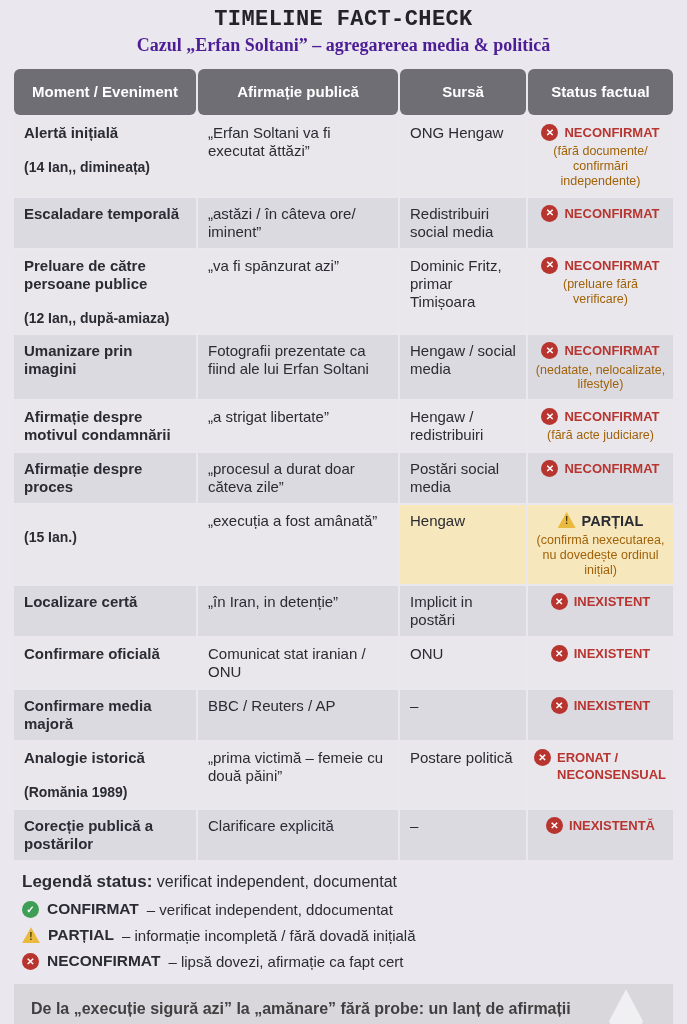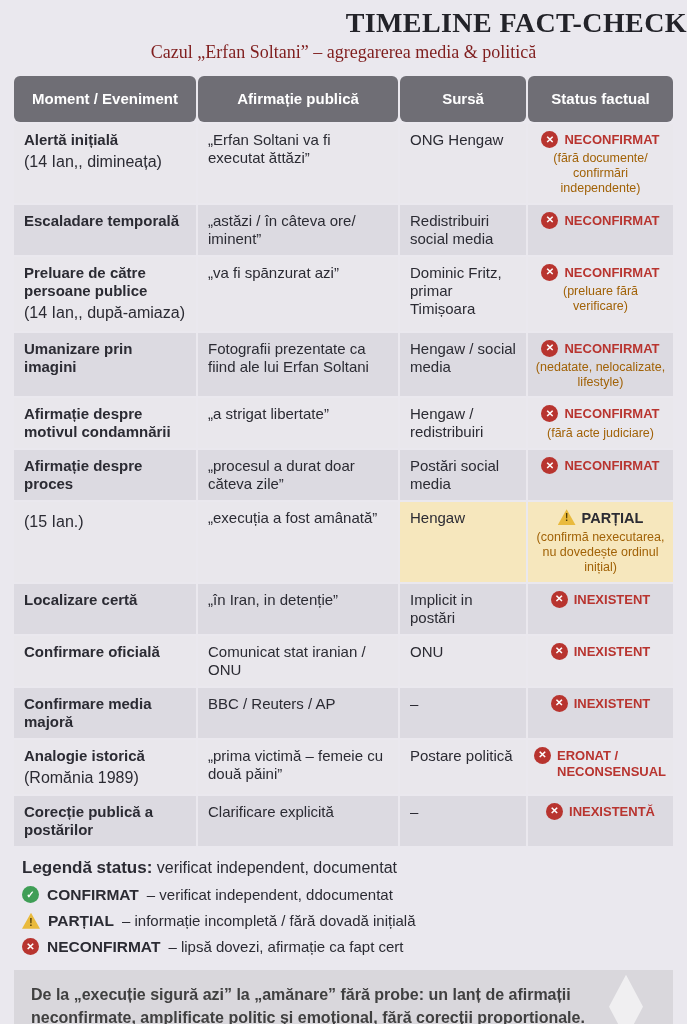--- a/index.html
+++ b/index.html
@@ -5,28 +5,28 @@
   * { margin:0; padding:0; box-sizing:border-box; }
   html,body { background:#cfcdd4; }
   .page {
     width:687px; height:1024px; margin:0 auto; position:relative; overflow:hidden;
     background:#eae8ee;
     font-family:"Liberation Sans", sans-serif;
     color:#2b2b33;
   }
   
   .page-title {
-    font-family:Liberation Serif, serif;
-    font-size:28px; font-weight:700; text-align:right;
+    font-family:Liberation Mono, monospace;
+    font-size:22px; font-weight:700; text-align:center;
     padding-top:7px; letter-spacing:0.4px; color:#232329;
   }
   .page-subtitle {
     font-family:"Liberation Serif", serif;
-    font-size:18px; font-weight:400; text-align:center;
-    margin-top:3px; color:#7f1d1d;
+    font-size:18px; font-weight:700; text-align:center;
+    margin-top:3px; color:#4c1d95;
   }
   
   .fact-table { margin:13px 14px 0 14px; }
   .thead, .tr {
     display:grid;
     grid-template-columns:182px 200px 126px 1fr;
     gap:2px; margin-bottom:2px;
   }
   .th {
     background:#6f6e75; color:#ffffff;
@@ -38,21 +38,21 @@
     padding:7px 10px; font-size:15px; line-height:1.2;
   }
   .tr.light .td { background:#e9e7ec; }
   .tr.dark  .td { background:#dcdae1; }
   .tr .td.hl    { background:#f6e7bd; }
   #tbody .tr:nth-child(1){ min-height:78px; }
   #tbody .tr:nth-child(3){ min-height:74px; }
   #tbody .tr:nth-child(4){ min-height:62px; }
   #tbody .tr:nth-child(7){ min-height:64px; }
   .moment-title { font-weight:700; }
-  .moment-sub   { font-weight:400; font-size:16px; margin-top:3px; }
+  .moment-sub   { font-weight:700; font-size:14px; margin-top:17px; }
   .status-cell  { text-align:center; padding-left:6px; padding-right:6px; }
   .status-line {
     display:flex; align-items:flex-start; justify-content:center; gap:6px;
     font-weight:700;
   }
   .status-line .status-label { line-height:1.25; text-align:left; }
   .tone-red .status-label     { color:#b8342f; font-size:13px; padding-top:1px; }
   .tone-partial .status-label { color:#2b2b33; font-size:14.5px; }
   .status-note {
     margin-top:3px; font-size:12.5px; line-height:1.18;
@@ -135,21 +135,21 @@
           <div class="td status-cell">
             <div class="status-line tone-red">
               <span class="ic ic-x">✕</span>
               <span class="status-label">NECONFIRMAT</span>
             </div>
           </div>
         </div>
         <div class="tr light">
           <div class="td moment-cell">
             <div class="moment-title">Preluare de către persoane publice</div>
-            <div class="moment-sub">(14 Ian,, după-amiaza)</div>
+            <div class="moment-sub">(12 Ian,, după-amiaza)</div>
           </div>
           <div class="td claim-cell">„va fi spānzurat azi”</div>
           <div class="td source-cell">Dominic Fritz, primar Timișoara</div>
           <div class="td status-cell">
             <div class="status-line tone-red">
               <span class="ic ic-x">✕</span>
               <span class="status-label">NECONFIRMAT</span>
             </div>
             <div class="status-note">(preluare fără verificare)</div>
           </div>

